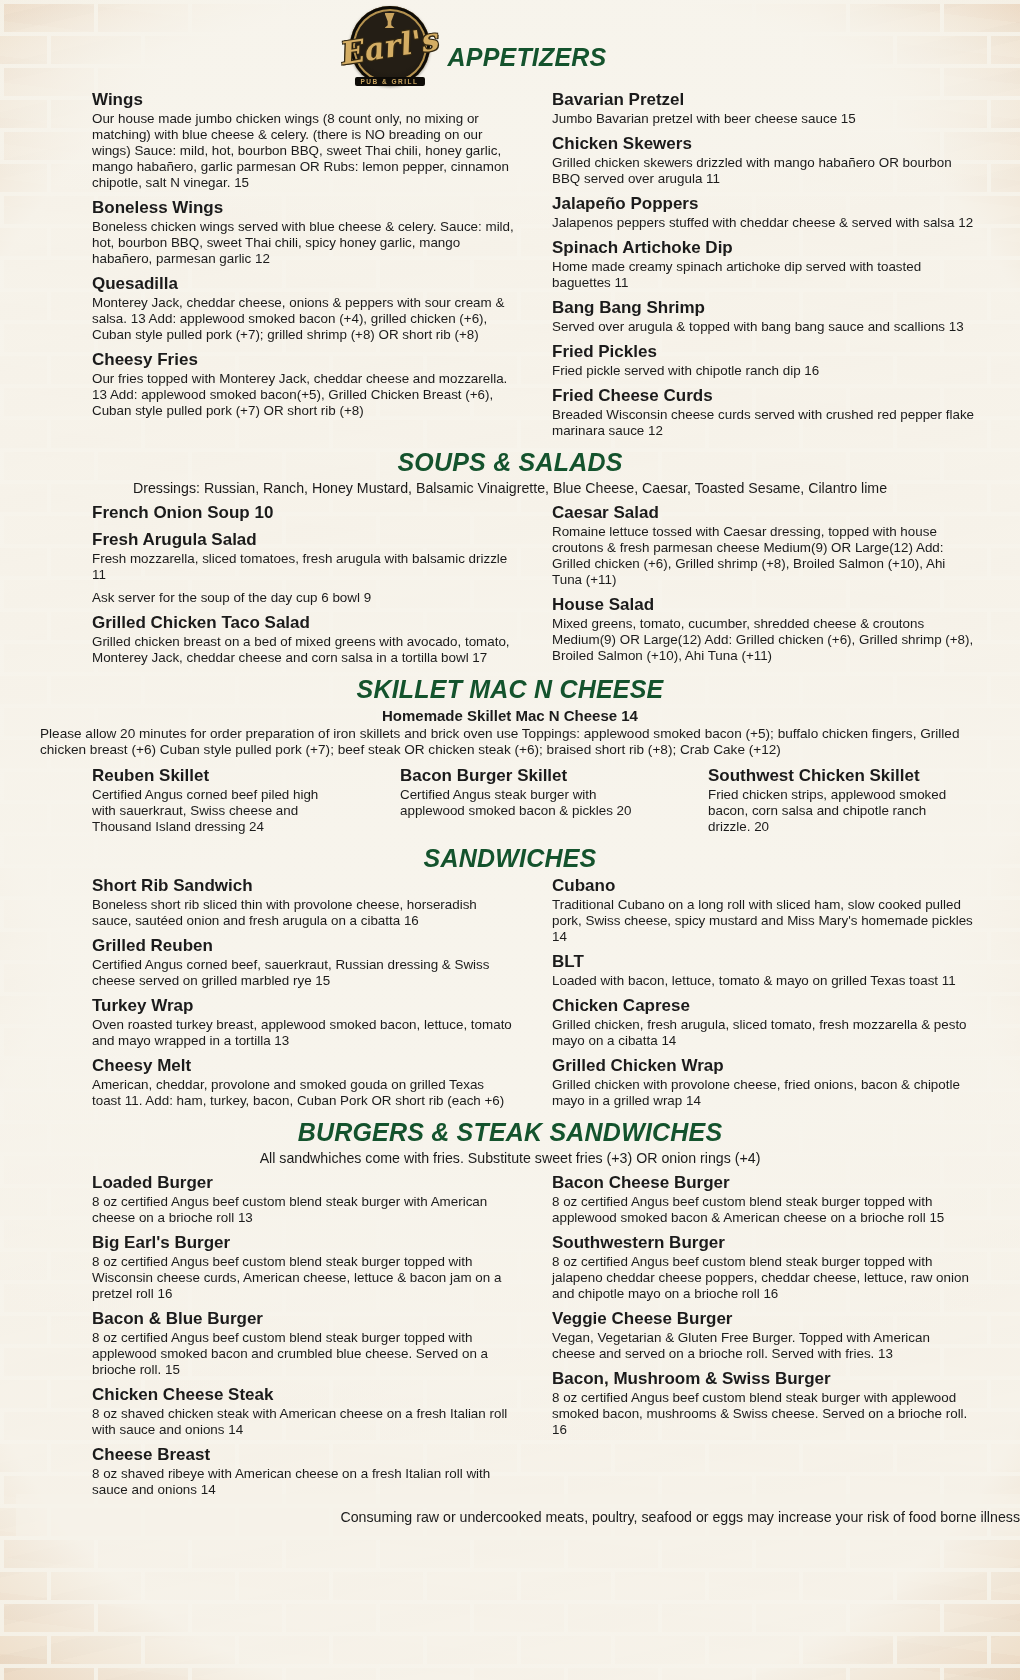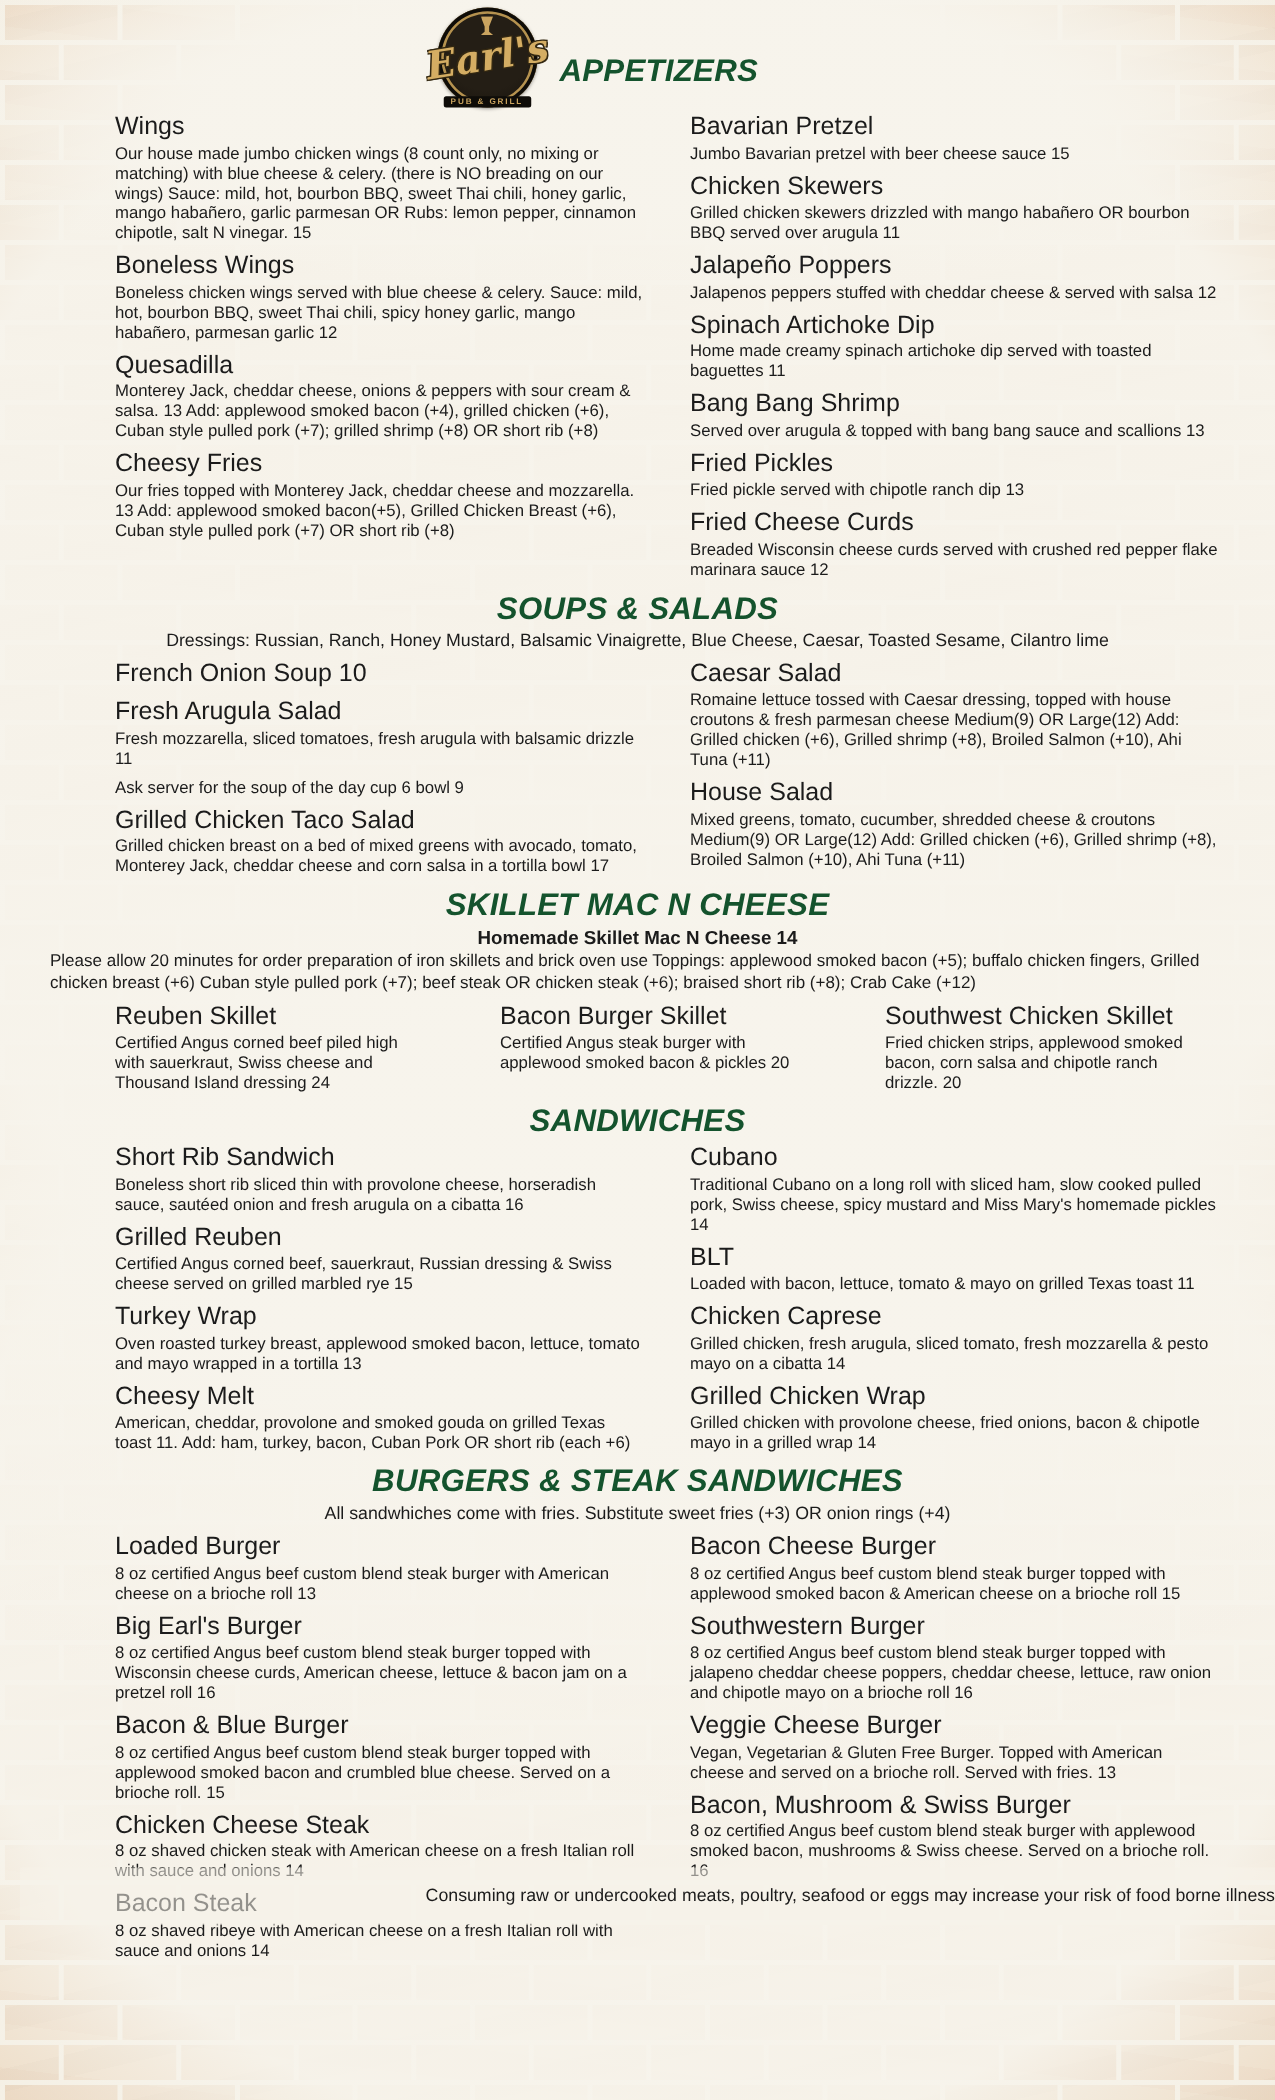--- a/index.html
+++ b/index.html
@@ -47,21 +47,21 @@
 
   .section-title{font-style:italic;font-weight:bold;font-size:25px;letter-spacing:0.2px;
     text-align:center;margin:2px 0 3px;color:#14532d;}
   .masthead .section-title{margin:18px 0 0;}
   .section-note{text-align:center;font-size:14.2px;margin:0 0 7px;}
 
   .two-col{display:grid;grid-template-columns:1fr 1fr;column-gap:36px;padding:0 44px 0 92px;margin-bottom:2px;}
   .three-col{display:grid;grid-template-columns:1fr 1fr 1fr;column-gap:56px;padding:0 60px 0 92px;margin-bottom:2px;}
 
   .item{margin-bottom:7px;}
-  .item-name{font-size:20px;font-weight:normal;line-height:1.18;margin-bottom:1px;}
+  .item-name{font-size:17px;font-weight:bold;line-height:1.18;margin-bottom:1px;}
   .item-desc{font-size:13.4px;line-height:1.19;}
   .item-desc:empty{display:none;}
 
   .skillet-subtitle{text-align:center;font-weight:bold;font-size:15px;margin:0 17px 2px;}
   .skillet-note{text-align:left;font-size:13.6px;line-height:1.2;padding:0 40px;margin:0 0 8px;}
 
   .footer{position:absolute;left:16px;right:0;top:1494px;z-index:3;height:46px;
     display:flex;align-items:center;justify-content:flex-end;
     background:rgba(246,242,233,0.55);}
   .footer-text{font-size:14.2px;}
@@ -120,21 +120,21 @@
         <div class="item">
           <div class="item-name">Spinach Artichoke Dip</div>
           <div class="item-desc">Home made creamy spinach artichoke dip served with toasted baguettes  11</div>
         </div>
         <div class="item">
           <div class="item-name">Bang Bang Shrimp</div>
           <div class="item-desc">Served over arugula &amp; topped with bang bang sauce and scallions  13</div>
         </div>
         <div class="item">
           <div class="item-name">Fried Pickles</div>
-          <div class="item-desc">Fried pickle served with chipotle ranch dip  13</div>
+          <div class="item-desc">Fried pickle served with chipotle ranch dip  16</div>
         </div>
         <div class="item">
           <div class="item-name">Fried Cheese Curds</div>
           <div class="item-desc">Breaded Wisconsin cheese curds served with crushed red pepper flake marinara sauce  12</div>
         </div>
       </div>
     </section>
 
     <h2 class="section-title">SOUPS &amp; SALADS</h2>
     <p class="section-note">Dressings: Russian, Ranch, Honey Mustard, Balsamic Vinaigrette,  Blue Cheese, Caesar, Toasted Sesame, Cilantro lime</p>
@@ -244,21 +244,21 @@
         </div>
         <div class="item">
           <div class="item-name">Bacon &amp; Blue Burger</div>
           <div class="item-desc">8 oz certified Angus beef custom blend steak burger topped with applewood smoked bacon and crumbled blue cheese.  Served on a brioche roll.  15</div>
         </div>
         <div class="item">
           <div class="item-name">Chicken Cheese Steak</div>
           <div class="item-desc">8 oz shaved chicken steak with American cheese on a fresh Italian roll with sauce and onions  14</div>
         </div>
         <div class="item">
-          <div class="item-name">Bacon Steak</div>
+          <div class="item-name">Cheese Breast</div>
           <div class="item-desc">8 oz shaved ribeye with American cheese on a fresh Italian roll with sauce and onions  14</div>
         </div>
       </div>
       <div class="col">
         <div class="item">
           <div class="item-name">Bacon Cheese Burger</div>
           <div class="item-desc">8 oz certified Angus beef custom blend steak burger topped with applewood smoked bacon &amp; American cheese on a brioche roll  15</div>
         </div>
         <div class="item">
           <div class="item-name">Southwestern Burger</div>

